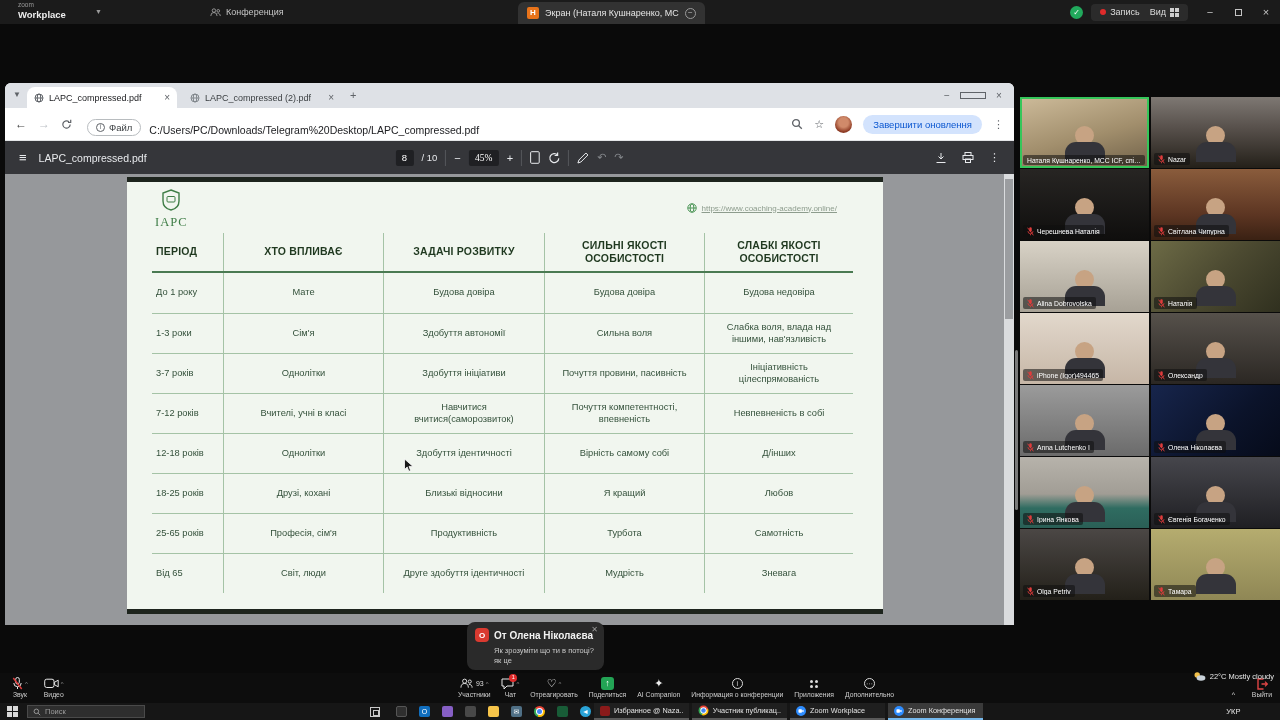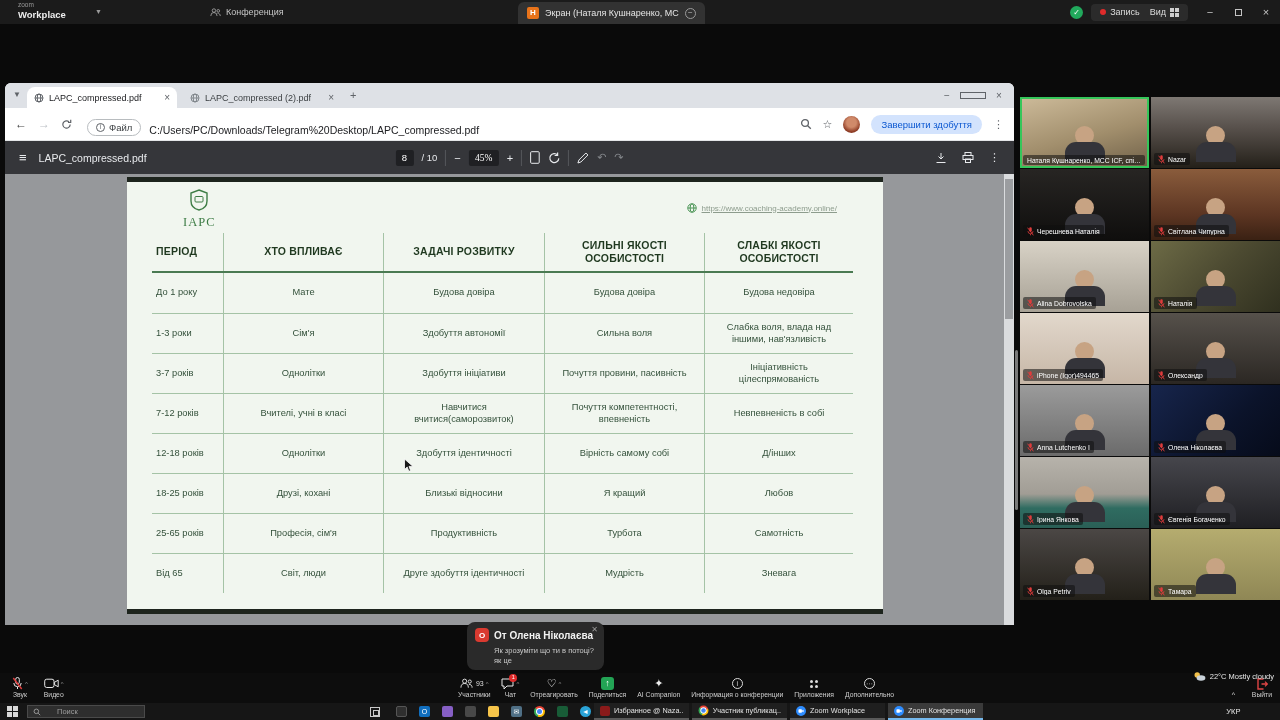--- a/index.html
+++ b/index.html
@@ -69,21 +69,21 @@
   .pdfright{margin-left:auto;display:flex;align-items:center;gap:15px;}
 
   .viewport{position:absolute;left:0;top:91px;width:1009px;height:451px;background:#96989b;overflow:hidden;}
   .vscroll{position:absolute;right:0;top:0;width:10px;height:451px;background:#dadcde;}
   .vthumb{position:absolute;left:1px;top:5px;width:8px;height:140px;background:#9b9da0;}
 
   
   .page{position:absolute;left:122px;top:3px;width:756px;height:437px;background:#f1f6ef;}
   .pbar{position:absolute;left:0;width:756px;height:5px;background:#1d241d;}
   .pbar.top{top:0;} .pbar.bot{bottom:0;}
-  .logo{position:absolute;left:56px;top:12px;text-align:center;color:#3e7d46;}
+  .logo{position:absolute;left:28px;top:12px;text-align:center;color:#3e7d46;}
   .logo .lt{font-family:"Liberation Serif",serif;font-size:12.5px;letter-spacing:1px;margin-top:0;}
   .slidelink{position:absolute;right:46px;top:26px;display:flex;align-items:center;gap:5px;font-size:8px;color:#8d9c8d;}
   .slidelink .lu{text-decoration:underline;}
   .stable{position:absolute;left:25px;top:56px;width:701px;}
   .thead,.trow{display:grid;grid-template-columns:72px 160px 161px 160px 148px;}
   .thead{height:40px;border-bottom:2px solid #4a7a52;}
   .trow{height:40px;}
   .trow + .trow{border-top:1px solid #a5c3a6;}
   .hc,.tc{display:flex;align-items:center;justify-content:center;text-align:center;padding:2px 9px;line-height:1.25;height:100%;}
   .hc{font-weight:bold;font-size:10.5px;color:#1f381f;letter-spacing:.2px;}
@@ -138,21 +138,21 @@
   .sil-head{width:19px;height:19px;border-radius:50%;background:#c7a383;}
   .sil-body{width:40px;height:20px;border-radius:11px 11px 0 0;background:#34343a;margin-top:-3px;}
   .plabel{position:absolute;left:3px;bottom:3px;display:flex;align-items:center;gap:3px;background:rgba(15,15,15,.55);
     border-radius:2px;padding:1.5px 4px;font-size:6.8px;color:#fff;max-width:122px;}
   .plabel .pn{white-space:nowrap;overflow:hidden;text-overflow:ellipsis;}
   .gscroll{position:absolute;left:1015px;top:326px;width:3px;height:160px;background:#7a7a7a;border-radius:2px;}
 
   
   .wtb{position:absolute;left:0;top:703px;width:1280px;height:17px;background:#161616;display:flex;align-items:center;color:#ddd;}
   .startb{margin-left:7px;display:flex;}
-  .wsearch{margin-left:9px;width:118px;height:13px;background:#2e2e2e;border:1px solid #4a4a4a;display:flex;align-items:center;gap:16px;padding:0 5px;font-size:7.5px;color:#9c9c9c;}
+  .wsearch{margin-left:9px;width:118px;height:13px;background:#2e2e2e;border:1px solid #4a4a4a;display:flex;align-items:center;gap:4px;padding:0 5px;font-size:7.5px;color:#9c9c9c;}
   .tview{margin-left:225px;width:10px;height:10px;border:1px solid #c9c9c9;position:relative;}
   .tview::after{content:"";position:absolute;left:2px;top:2px;width:4px;height:4px;border:1px solid #c9c9c9;}
   .trayicons{display:flex;align-items:center;gap:12px;margin-left:16px;}
   .ti{width:11px;height:11px;border-radius:2px;display:grid;place-items:center;font-size:7px;color:#fff;line-height:1;}
   .chromelogo{width:11px;height:11px;border-radius:50%;background:conic-gradient(from -45deg,#ea4335 0 120deg,#fbbc05 120deg 240deg,#34a853 240deg 360deg);position:relative;}
   .chromelogo::after{content:"";position:absolute;left:3px;top:3px;width:5px;height:5px;border-radius:50%;background:#4285f4;box-shadow:0 0 0 1px #fff;}
   .chromelogo.sm{transform:scale(.9);}
   .winbtn{display:flex;align-items:center;gap:4px;height:17px;padding:0 6px;width:95px;font-size:7.3px;color:#e2e2e2;background:#1f1f1f;border-bottom:2px solid #5a5a5a;margin-left:3px;}
   .winbtn.active{background:#3a3a3a;border-bottom-color:#76b9ed;}
   .winbtn .wl{white-space:nowrap;overflow:hidden;}
@@ -256,21 +256,21 @@
               <span>Файл</span>
             </span>
           <span class="urltxt">C:/Users/PC/Downloads/Telegram%20Desktop/LAPC_compressed.pdf</span>
         </div>
         <svg width="12" height="12" viewBox="0 0 12 12">
             <circle cx="5" cy="5" r="3.4" stroke="#5f6368" fill="none" stroke-width="1.3"></circle>
             <line x1="7.7" y1="7.7" x2="10.8" y2="10.8" stroke="#5f6368" stroke-width="1.3"></line>
           </svg>
         <span class="star">☆</span>
         <span class="avatar"></span>
-        <span class="updbtn">Завершити здобуття</span>
+        <span class="updbtn">Завершити оновлення</span>
         <span class="kebab">⋮</span>
       </div>
 
       <div class="pdfbar">
         <span class="hamb">≡</span>
         <span class="pdfname">LAPC_compressed.pdf</span>
         <div class="pdfcenter">
           <span class="dbox">8</span>
           <span style="font-size:9.5px;">/ 10</span>
           <span class="psep"></span>

